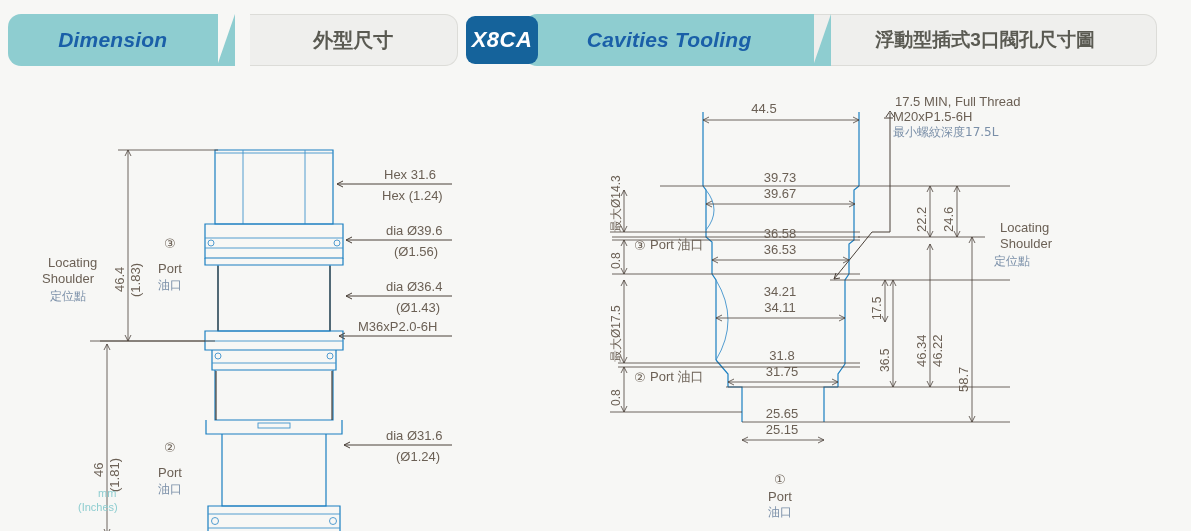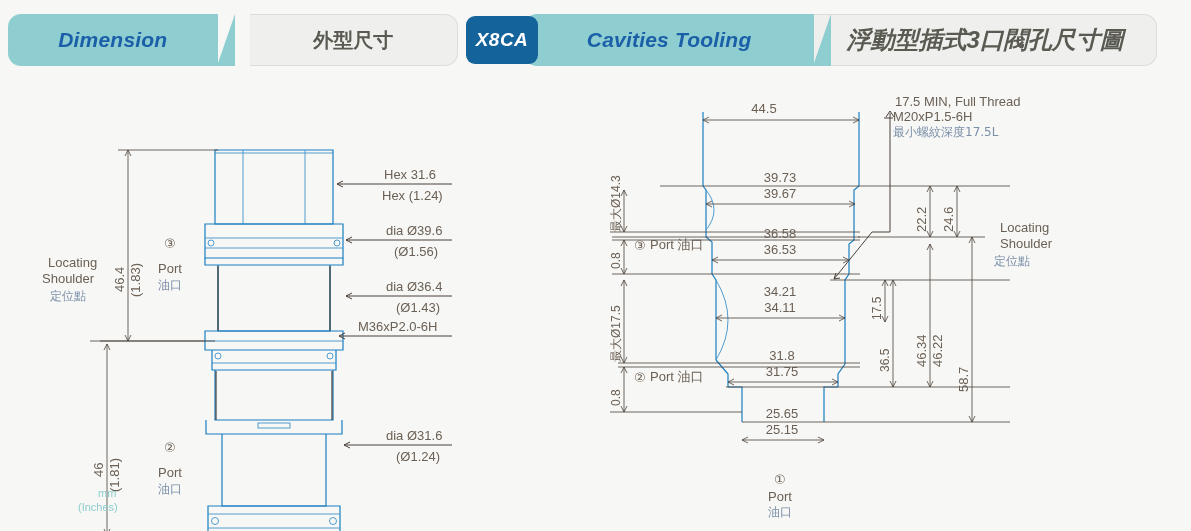--- a/index.html
+++ b/index.html
@@ -70,21 +70,21 @@
     position: relative;
     z-index: 1;
   }
   #tab-code {
     position: absolute;
     top: 16px;
     background: #15639b;
     color: #ffffff;
     font-style: italic;
     font-weight: bold;
-    font-size: 19px;
+    font-size: 22px;
     height: 48px;
     width: 72px;
     display: flex;
     align-items: center;
     justify-content: center;
     border-radius: 9px;
     letter-spacing: 0.5px;
     z-index: 5;
   }
 
@@ -135,21 +135,21 @@
 
   <div class="tab-group" style="left:8px; width:450px;">
     <div class="tab-en" style="width:205px;">Dimension</div>
     <div class="tab-cn" style="width:245px;margin-left:32px;">外型尺寸</div>
   </div>
 
   <div id="tab-code" style="left:466px;">X8CA</div>
 
   <div class="tab-group" style="left:524px; width:633px;">
     <div class="tab-en" style="width:270px;">Cavities Tooling</div>
-    <div class="tab-cn" style="width:363px; font-size:24px;font-style:italic;">浮動型插式3口閥孔尺寸圖</div>
+    <div class="tab-cn" style="width:363px; font-size:19px;">浮動型插式3口閥孔尺寸圖</div>
   </div>
 
 </div>
 
 <div id="drawing-area">
 <svg width="1191" height="449" viewBox="0 0 1191 449" xmlns="http://www.w3.org/2000/svg">
 
   <g>
 
     <g>

